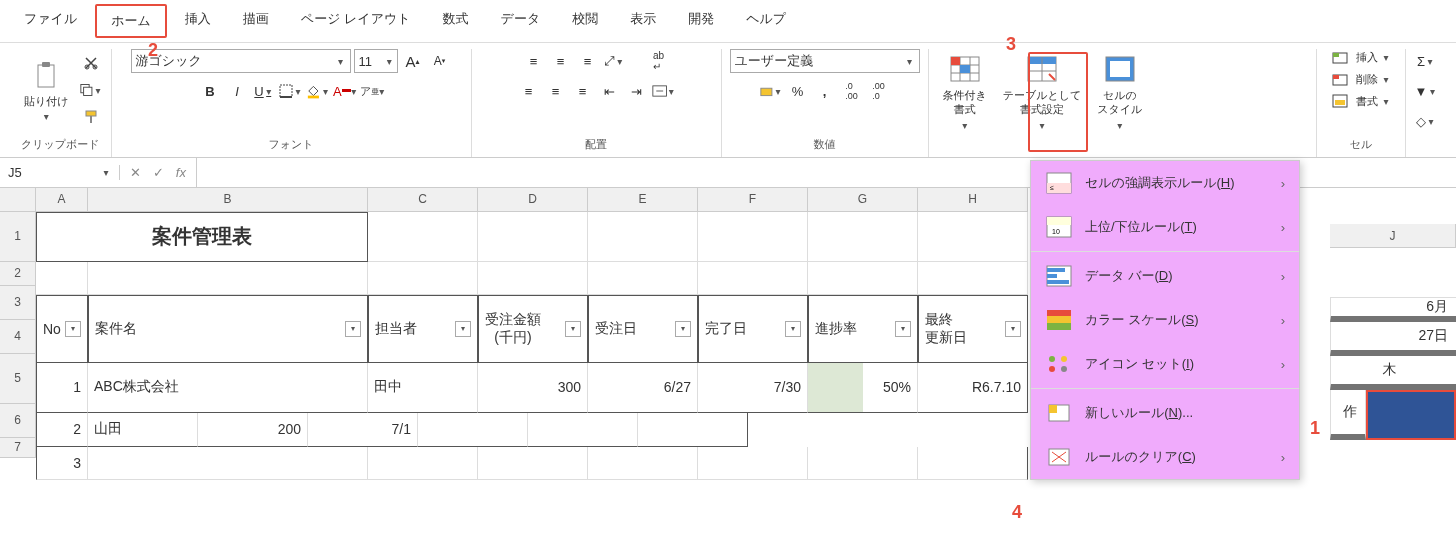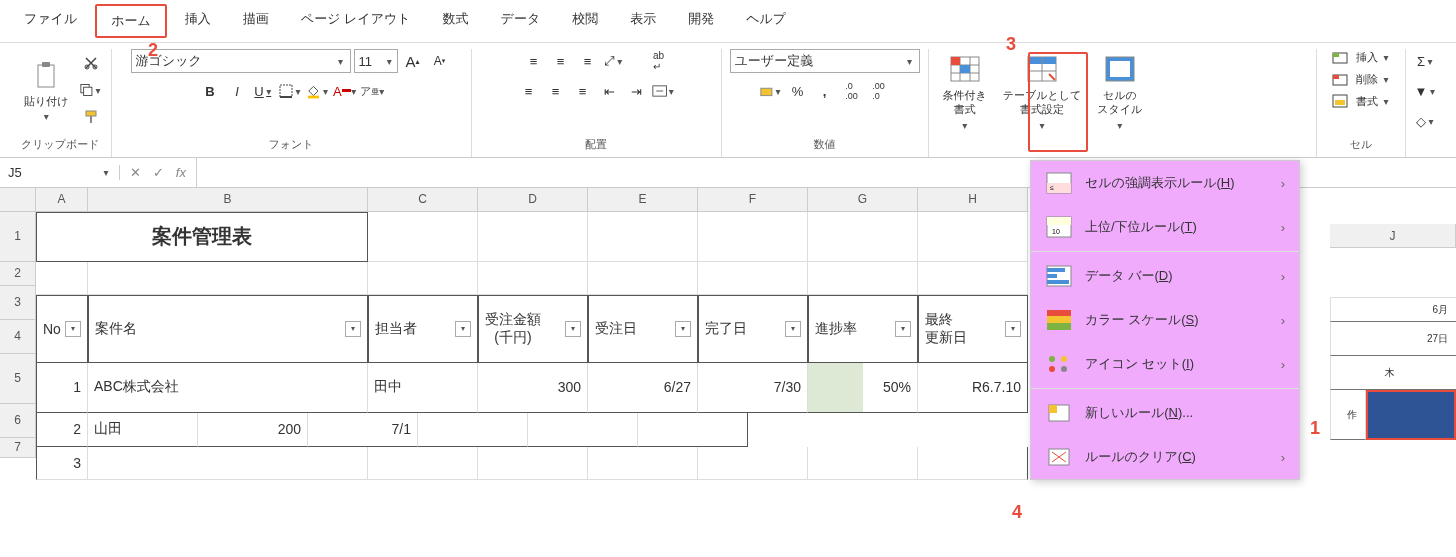--- a/index.html
+++ b/index.html
@@ -59,21 +59,21 @@
     .menu-dd-item { display: flex; align-items: center; padding: 10px 14px; gap: 12px; cursor: pointer; }
     .menu-dd-item .mi-icon { width: 28px; height: 24px; display: flex; align-items: center; justify-content: center; }
     .menu-dd-item .mi-chev { margin-left: auto; color: #666; }
     .menu-dd-item.boxed { border-top: 2px solid #e74c3c; border-bottom: 2px solid #e74c3c; }
     .menu-dd-sep { height: 1px; background: #ddd; margin: 2px 0; }
     
     .sel-cell { background: #2f5496; border: 2px solid #e74c3c !important; }
     .prog-cell { background: #dde8d5; }
     
     .right-pane { position: absolute; right: 0; top: 224px; width: 126px; }
-    .rp-row { height: 37px; border-bottom: 1px solid #737373; border-left: 1px solid #ddd; display: flex; align-items: center; justify-content: flex-end; padding-right: 8px; font-size: 10px; }
+    .rp-row { height: 37px; border-bottom: 6px solid #737373; border-left: 1px solid #ddd; display: flex; align-items: center; justify-content: flex-end; padding-right: 8px; font-size: 14px; }
     
     .underline-key { text-decoration: underline; }
   </style>
 </head>
 <body>
 
 <div class="menubar">
   <div class="menubar-item">ファイル</div>
   <div class="menubar-item active boxed">ホーム</div>
   <div class="menubar-item">挿入</div>

